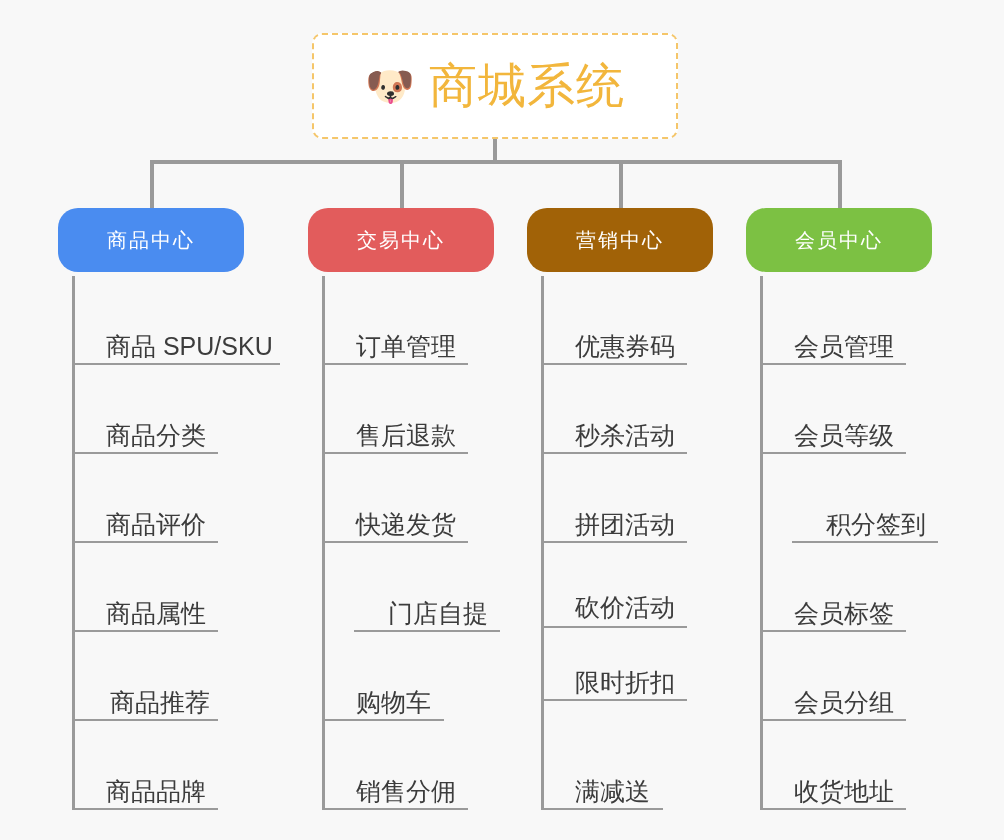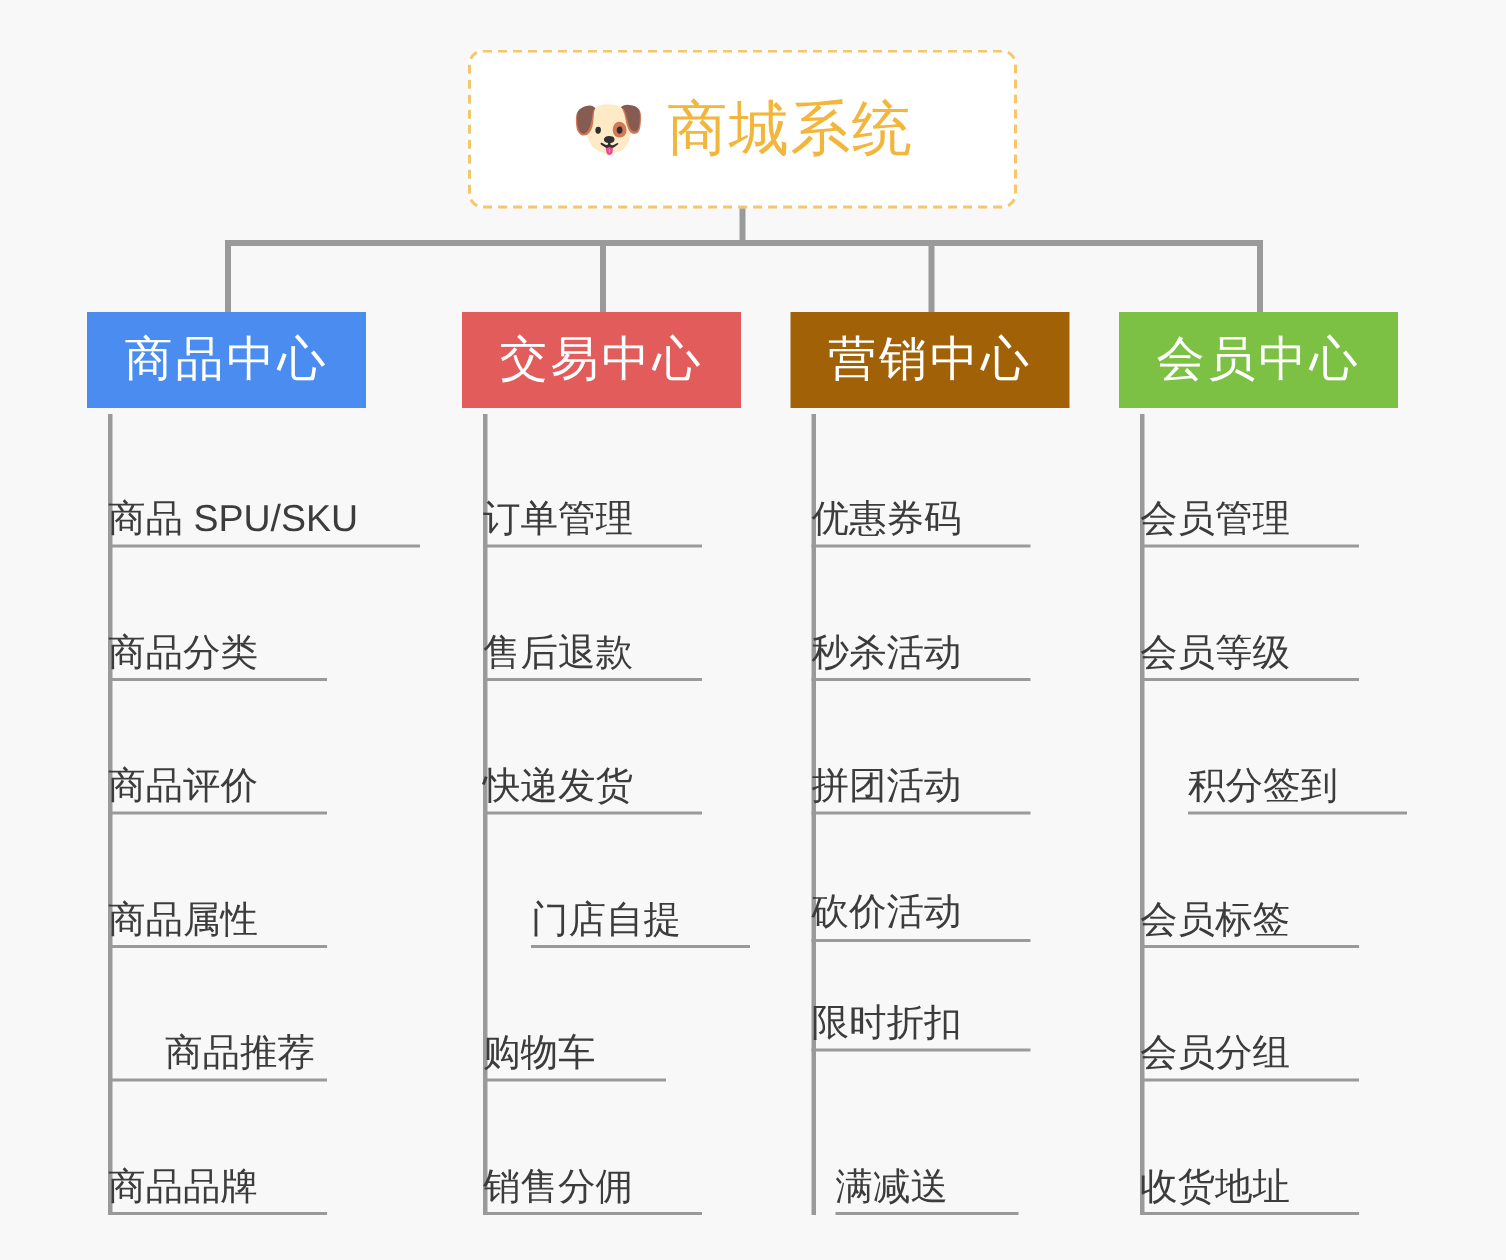--- a/index.html
+++ b/index.html
@@ -35,47 +35,47 @@
     align-items: center;
     justify-content: center;
     gap: 14px;
   }
   .root-emoji {
     font-size: 40px;
     line-height: 1;
     display: block;
   }
   .root-title {
-    font-size: 40px;
+    font-size: 48px;
     color: #f2b63c;
     letter-spacing: 1px;
     line-height: 1;
     white-space: nowrap;
   }
 
   
   .connector {
     position: absolute;
     background: #9a9a9a;
   }
   .v-line { width: 4px; }
   .h-line { height: 4px; }
 
   
   .cat-header {
     position: absolute;
     width: 186px;
     height: 64px;
     top: 208px;
-    border-radius: 0;
+    border-radius: 20px;
     display: flex;
     align-items: center;
     justify-content: center;
     color: #ffffff;
-    font-size: 32px;
+    font-size: 20px;
     letter-spacing: 2px;
     white-space: nowrap;
   }
 
   
   .leaf-column {
     position: absolute;
     top: 276px;
   }
   .leaf-trunk {
@@ -85,20 +85,21 @@
     width: 3px;
     background: #9a9a9a;
   }
   .leaf-item {
     position: absolute;
     left: 0;
     height: 89px;
     box-sizing: border-box;
     display: flex;
     align-items: flex-end;
+    padding-left: 34px;
     padding-bottom: 3px;
     border-bottom: 2px solid #9a9a9a;
   }
   .leaf-label {
     font-size: 25px;
     color: #3c3c3c;
     line-height: 1.1;
     white-space: nowrap;
     padding-right: 8px;
   }
@@ -184,21 +185,21 @@
         </div>
         <div class="leaf-item" style="top: 178px; width: 146px;">
           <span class="leaf-label">拼团活动</span>
         </div>
         <div class="leaf-item" style="top: 263px; width: 146px; font-family: Liberation Mono, monospace;">
           <span class="leaf-label">砍价活动</span>
         </div>
         <div class="leaf-item" style="top: 336px; width: 146px;">
           <span class="leaf-label">限时折扣</span>
         </div>
-        <div class="leaf-item" style="top: 445px; width: 122px; margin-left: 16px;">
+        <div class="leaf-item" style="top: 445px; width: 122px;">
           <span class="leaf-label">满减送</span>
         </div>
       </div>
       <div class="cat-header" style="left: 746px; background: rgb(124, 193, 67);">
         <span>会员中心</span>
       </div>
       <div class="leaf-column" style="left: 760px;">
         <div class="leaf-trunk" style="height: 534px;"></div>
         <div class="leaf-item" style="top: 0px; width: 146px;">
           <span class="leaf-label">会员管理</span>

